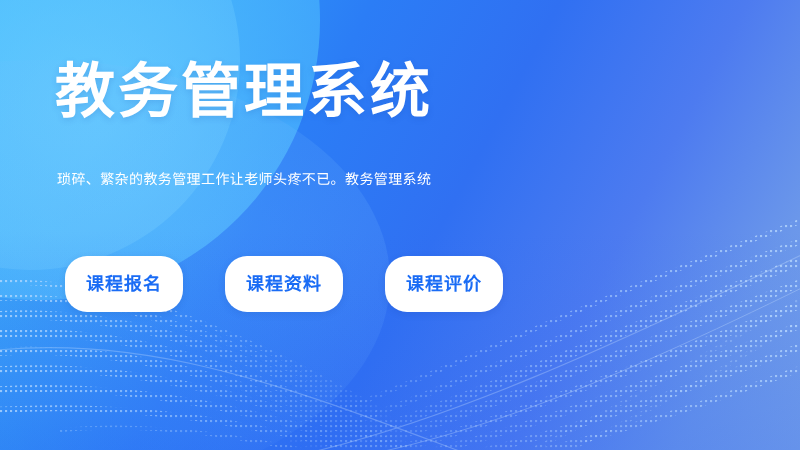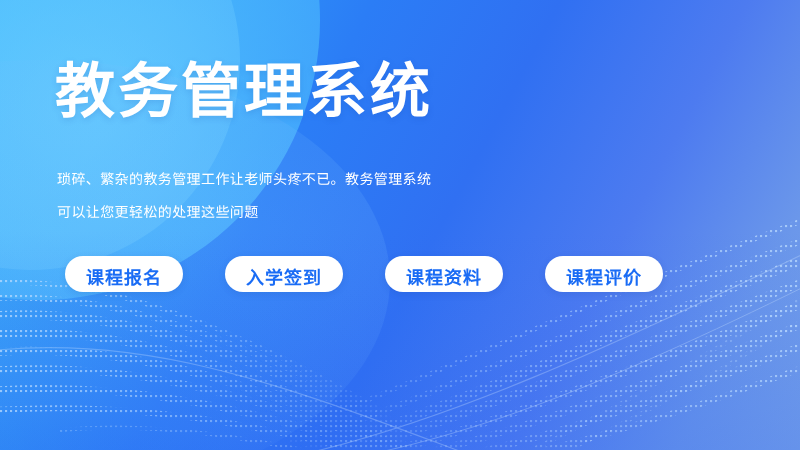--- a/index.html
+++ b/index.html
@@ -134,21 +134,21 @@
     left: 10px;
     top: 256px;
     width: 650px;
     display: grid;
     grid-template-columns: repeat(4, 118px);
     column-gap: 42px;
     row-gap: 22px;
   }
 
   .tag-chip {
-    height: 36px;
+    height: 56px;
     border: none;
     border-radius: 22px;
     background: #ffffff;
     color: #1a6cf5;
     font-family: "Liberation Sans", "DejaVu Sans", sans-serif;
     font-size: 18px;
     font-weight: 700;
     letter-spacing: 1px;
     line-height: 44px;
     text-align: center;
@@ -229,24 +229,22 @@
       </g>
     </svg>
   </div>
 
   <div class="content">
 
     <h1 class="page-title">教务管理系统</h1>
 
     <p class="subtitle">
       <span class="subtitle-line">琐碎、繁杂的教务管理工作让老师头疼不已。教务管理系统</span>
-      <span class="subtitle-line">可以让您更轻松的处理这些问题</span>
     </p>
 
     <div class="tag-grid">
       <button class="tag-chip">课程报名</button>
-      <button class="tag-chip">入学签到</button>
       <button class="tag-chip">课程资料</button>
       <button class="tag-chip">课程评价</button>
     </div>
 
   </div>
 </div>
 
 </body></html>

